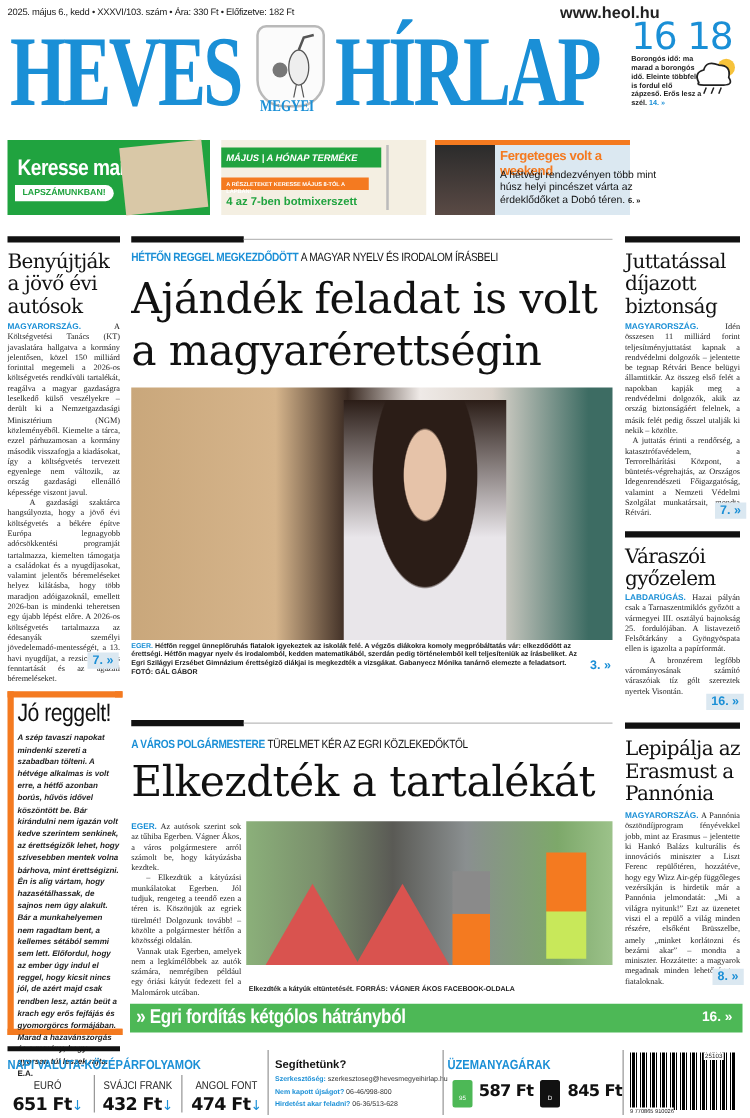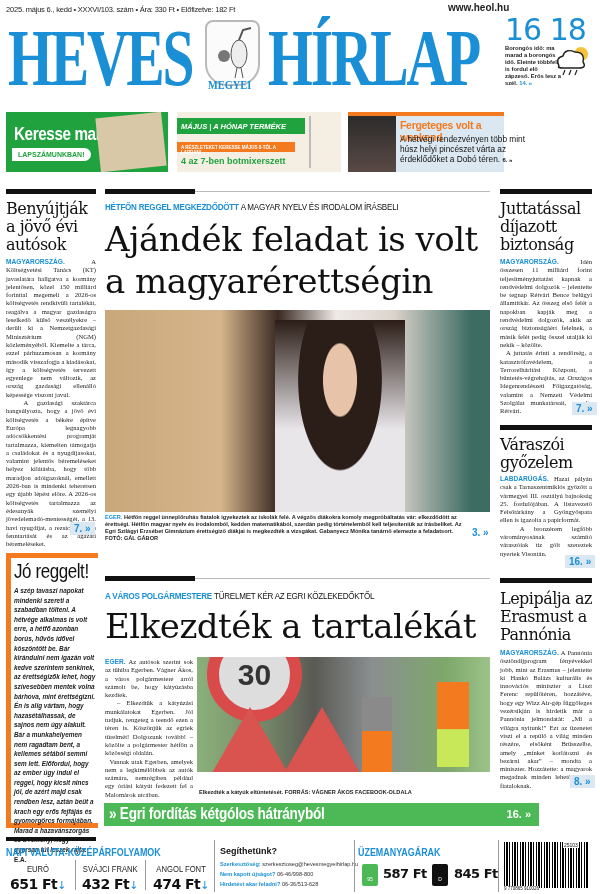--- a/index.html
+++ b/index.html
@@ -1,20 +1,20 @@
 <!DOCTYPE html>
 <html><head>
 <meta charset="utf-8">
 <style>
 *{box-sizing:border-box;margin:0;padding:0}
 body{width:600px;height:894px;background:#fff;font-family:"Liberation Sans",sans-serif;color:#111;position:relative;overflow:hidden}
 .abs{position:absolute}
 .blue{color:#1a8fd6}
 .dateline{left:6px;top:5px;font-size:7.5px;font-family:"Liberation Sans",sans-serif;letter-spacing:-0.2px;color:#222}
-.url{left:448px;top:2px;font-size:10px;font-weight:bold;color:#222}
+.url{left:448px;top:2px;font-size:13px;font-weight:bold;color:#222}
 .mast{top:18px;font-family:"Liberation Serif",serif;font-weight:bold;color:#1a8fd6;font-size:80px;line-height:80px;letter-spacing:-3px;transform:scaleX(0.72);transform-origin:left top}
 .mast-heves{left:8px}
 .mast-hirlap{left:268px}
 .crest{left:205px;top:20px;width:55px;height:66px;border:2px solid #b9b9b9;border-radius:8px 8px 22px 22px;background:#fbfbfb}
 .megyei{left:208px;top:77px;font-family:"Liberation Serif",serif;font-weight:bold;color:#1a8fd6;font-size:13px;transform:scaleX(0.8);transform-origin:left top}
 .temps{left:505px;top:12px;font-size:30px;font-weight:normal;color:#1a8fd6;letter-spacing:-1px;font-family:"DejaVu Sans",sans-serif}
 .wtext{left:505px;top:45px;width:58px;font-size:5.8px;line-height:7px;font-weight:bold;color:#222}
 .wicon{left:553px;top:44px;width:40px;height:34px}
 
 .promo{top:112px;height:60px}
@@ -48,21 +48,21 @@
 .photo1 .girl{left:170px;top:10px;width:130px;height:200px;background:radial-gradient(ellipse at 50% 30%,#e6c3a9 0 18%,#2b1d17 19% 45%,transparent 46%),linear-gradient(#2b1d17,#e9e6ea 55%)}
 .photo2{left:197px;top:657px;width:293px;height:115px;background:linear-gradient(90deg,#8bb07a 0%,#7a8f6c 20%,#5a5a55 40%,#8a8f90 60%,#7da86a 85%,#9cc28a 100%);overflow:hidden}
 .sign30{left:10px;top:-30px;width:95px;height:95px;border-radius:50%;background:#ddd;border:12px solid #d94a4a;color:#333;font-weight:bold;font-size:30px;display:flex;align-items:center;justify-content:center}
 .tri{width:0;height:0;border-left:45px solid transparent;border-right:45px solid transparent;border-bottom:78px solid #d9534f}
 .worker1{left:165px;top:40px;width:30px;height:75px;background:linear-gradient(#8a8a8a 0 45%,#f47a20 46%)}
 .worker2{left:240px;top:25px;width:32px;height:85px;background:linear-gradient(#f47a20 0 55%,#c8e85a 56%)}
 .caption{font-size:5.6px;font-weight:bold;color:#222;line-height:7px}
 
 .rc{left:500px;width:92px}
 
-.greenbar{left:104px;top:803px;width:435px;height:23px;background:#4db856}
+.greenbar{left:104px;top:803px;width:490px;height:23px;background:#4db856}
 .greenbar span.t{left:5px;top:2px;color:#fff;font-size:16px;font-weight:bold;letter-spacing:-0.3px;transform:scaleX(0.85);transform-origin:left top;white-space:nowrap}
 .greenbar span.p{right:8px;top:5px;color:#fff;font-size:11px;font-weight:bold}
 .valuta-title{left:6px;top:846px;font-size:10.5px;font-weight:bold;color:#1a8fd6;transform:scaleX(0.85);transform-origin:left top;white-space:nowrap}
 .cur{top:858px;width:68px;text-align:center}
 .cur .n{font-size:9px;color:#222;transform:scaleX(0.85);display:inline-block}
 .cur .v{font-size:14px;font-weight:bold;font-family:"DejaVu Sans",sans-serif;letter-spacing:-0.5px;white-space:nowrap}
 .cur .v .arr{color:#1a8fd6;font-size:11px;font-weight:normal}
 .vsep{width:1px;background:#999}
 .help-title{left:220px;top:846px;font-size:9px;font-weight:bold;color:#111}
 .help-line{left:220px;font-size:5.6px;color:#333;white-space:nowrap}
@@ -150,21 +150,20 @@
 </div>
 <div class="abs" style="left:472px;top:527px;color:#1a8fd6;font-weight:bold;font-size:10px">3. »</div>
 
 <div class="abs" style="left:105px;top:576px;width:90px;height:5px;background:#111"></div>
 <div class="abs thinrule" style="left:195px;top:578px;width:295px"></div>
 <div class="abs subkick cc" style="top:590px">
   <span class="blue">A VÁROS POLGÁRMESTERE</span> <span class="rest">TÜRELMET KÉR AZ EGRI KÖZLEKEDŐKTŐL</span>
 </div>
 
 <div class="abs photo2">
-  <div class="abs sign30">30</div>
   <div class="abs tri" style="left:8px;top:50px"></div>
   <div class="abs tri" style="left:80px;top:50px"></div>
   <div class="abs worker1"></div>
   <div class="abs worker2"></div>
 </div>
 <div class="abs cc headline-serif" style="top:605px;font-size:34px;line-height:42px;background:transparent;z-index:2">Elkezdték a tartalékát</div>
 <div class="abs body-text" style="left:105px;top:658px;width:88px">
   <span class="kicker">EGER.</span> <span>Az autósok szerint sok az tűhiba Egerben. Vágner Ákos, a város polgármestere arról számolt be, hogy kátyúzásba kezdtek.</span><br>
   &nbsp;&nbsp;<span>– Elkezdtük a kátyúzási munkálatokat Egerben. Jól tudjuk, rengeteg a teendő ezen a téren is. Köszönjük az egriek türelmét! Dolgozunk tovább! – közölte a polgármester hétfőn a közösségi oldalán.</span><br>
   &nbsp;&nbsp;<span>Vannak utak Egerben, amelyek nem a legkímélőbbek az autók számára, nemrégiben például egy óriási kátyút fedezett fel a Malomárok utcában.</span>

